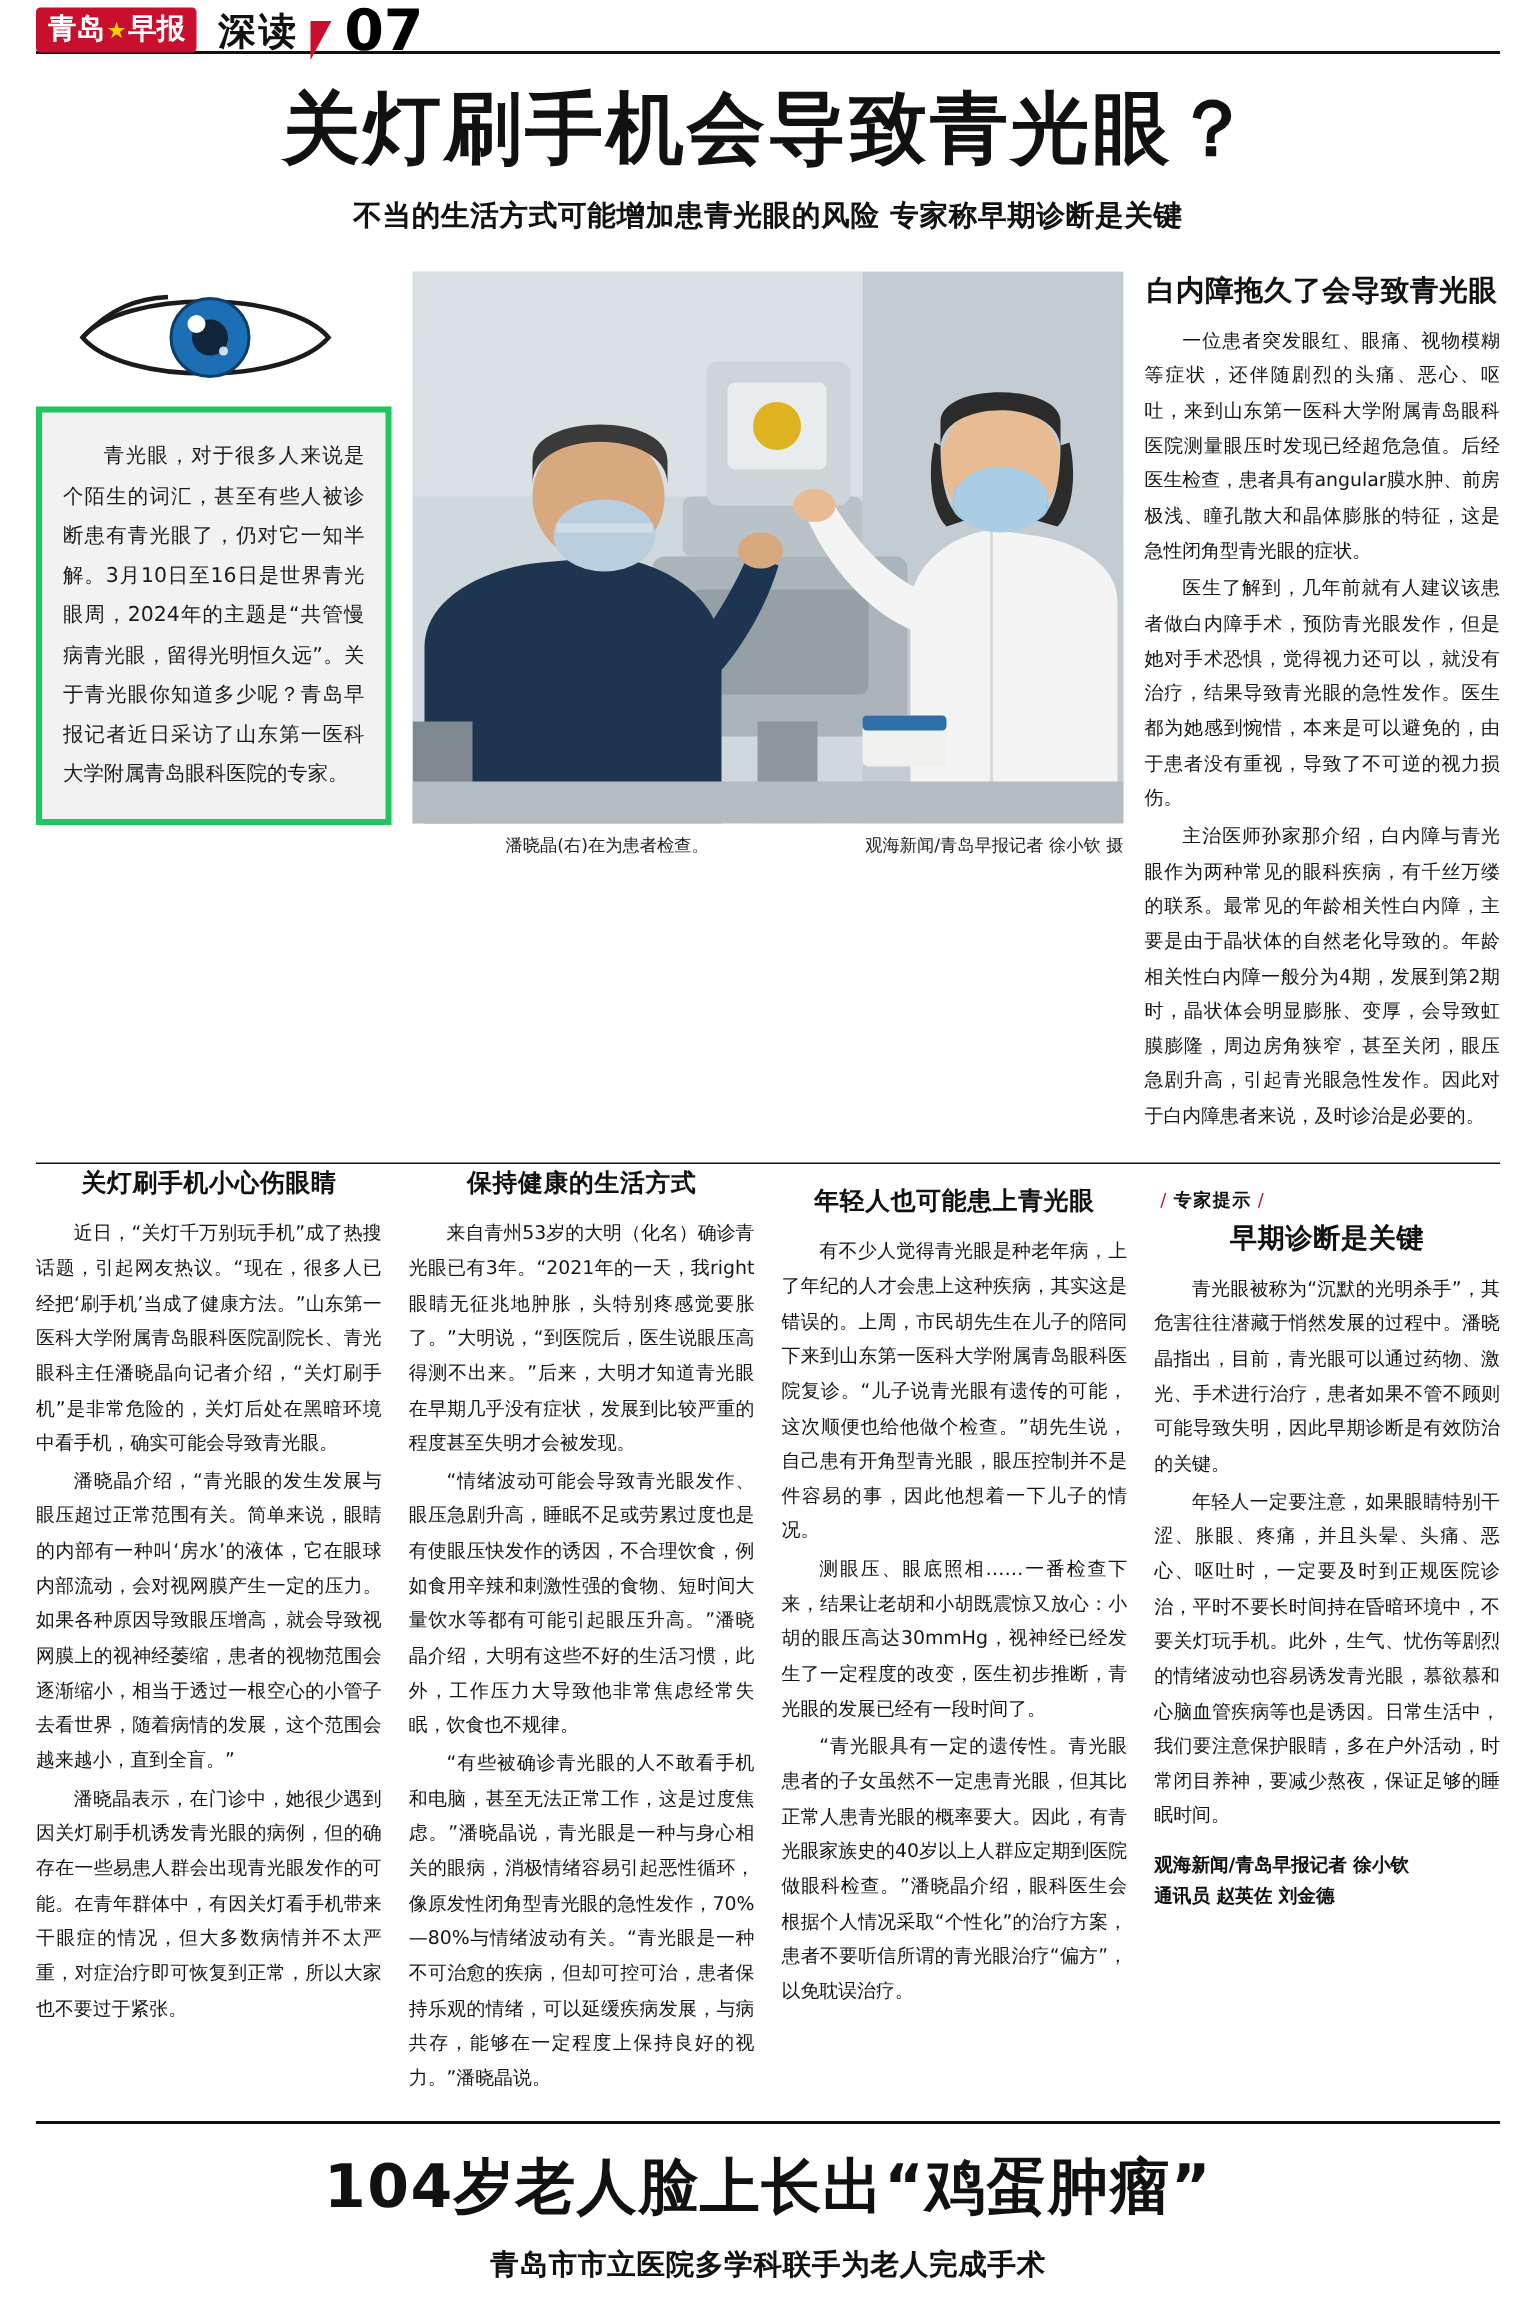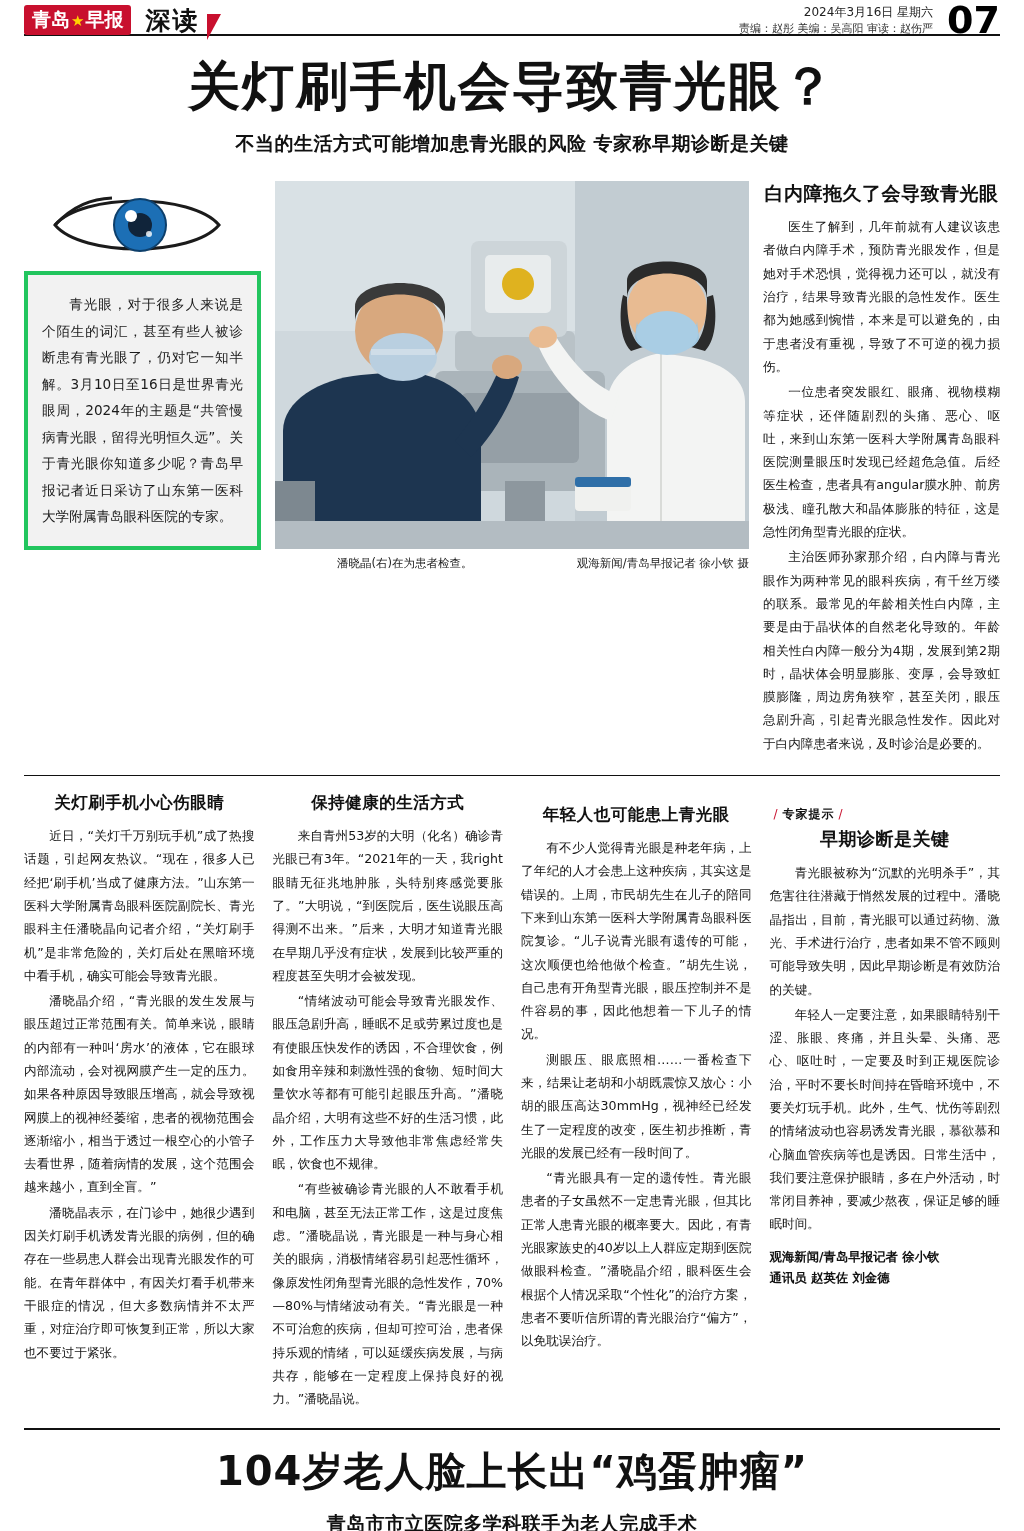--- a/index.html
+++ b/index.html
@@ -170,21 +170,20 @@
     color: #141414;
   }
   .body-text p { margin: 0 0 2px 0; }
 
   
   .lower-block {
     display: flex;
     gap: 18px;
     margin-top: 18px;
     border-top: 1px solid #111;
-    padding-top: 14px;
   }
   .lcol { width: 232px; }
   .sec-title {
     font-size: 16.5px;
     font-weight: bold;
     text-align: center;
     margin: 2px 0 10px 0;
     letter-spacing: 0.5px;
   }
   .sec-title.mt { margin-top: 14px; }
@@ -239,24 +238,20 @@
 <body>
 
 <div class="page">
 
   <div class="masthead">
     <div class="logo-box">
       <span>青岛<span class="logo-star">★</span>早报</span>
     </div>
     <div class="section-name">深读</div>
     <div class="section-wedge"></div>
-    <div class="masthead-right">
-      <div class="masthead-date">2024年3月16日 星期六</div>
-      <div class="masthead-credits">责编：赵彤 美编：吴高阳 审读：赵伤严</div>
-    </div>
     <div class="page-num">07</div>
   </div>
 
   <div class="headline-wrap">
     <h1 class="headline">关灯刷手机会导致青光眼？</h1>
     <div class="subhead">不当的生活方式可能增加患青光眼的风险  专家称早期诊断是关键</div>
   </div>
 
   <div class="top-block">
 
@@ -321,22 +316,22 @@
       </div>
       <div class="photo-caption">
         <div class="cap-left">潘晓晶(右)在为患者检查。</div>
         <div class="cap-right">观海新闻/青岛早报记者  徐小钦  摄</div>
       </div>
     </div>
 
     <div class="col-right">
       <div class="right-title">白内障拖久了会导致青光眼</div>
       <div class="body-text">
+        <p>一位患者突发眼红、眼痛、视物模糊等症状，还伴随剧烈的头痛、恶心、呕吐，来到山东第一医科大学附属青岛眼科医院测量眼压时发现已经超危急值。后经医生检查，患者具有angular膜水肿、前房极浅、瞳孔散大和晶体膨胀的特征，这是急性闭角型青光眼的症状。</p>
         <p>医生了解到，几年前就有人建议该患者做白内障手术，预防青光眼发作，但是她对手术恐惧，觉得视力还可以，就没有治疗，结果导致青光眼的急性发作。医生都为她感到惋惜，本来是可以避免的，由于患者没有重视，导致了不可逆的视力损伤。</p>
-        <p>一位患者突发眼红、眼痛、视物模糊等症状，还伴随剧烈的头痛、恶心、呕吐，来到山东第一医科大学附属青岛眼科医院测量眼压时发现已经超危急值。后经医生检查，患者具有angular膜水肿、前房极浅、瞳孔散大和晶体膨胀的特征，这是急性闭角型青光眼的症状。</p>
         <p>主治医师孙家那介绍，白内障与青光眼作为两种常见的眼科疾病，有千丝万缕的联系。最常见的年龄相关性白内障，主要是由于晶状体的自然老化导致的。年龄相关性白内障一般分为4期，发展到第2期时，晶状体会明显膨胀、变厚，会导致虹膜膨隆，周边房角狭窄，甚至关闭，眼压急剧升高，引起青光眼急性发作。因此对于白内障患者来说，及时诊治是必要的。</p>
       </div>
     </div>
   </div>
 
   <div class="lower-block">
 
     <div class="lcol">
       <div class="sec-title">关灯刷手机小心伤眼睛</div>
       <div class="body-text">

